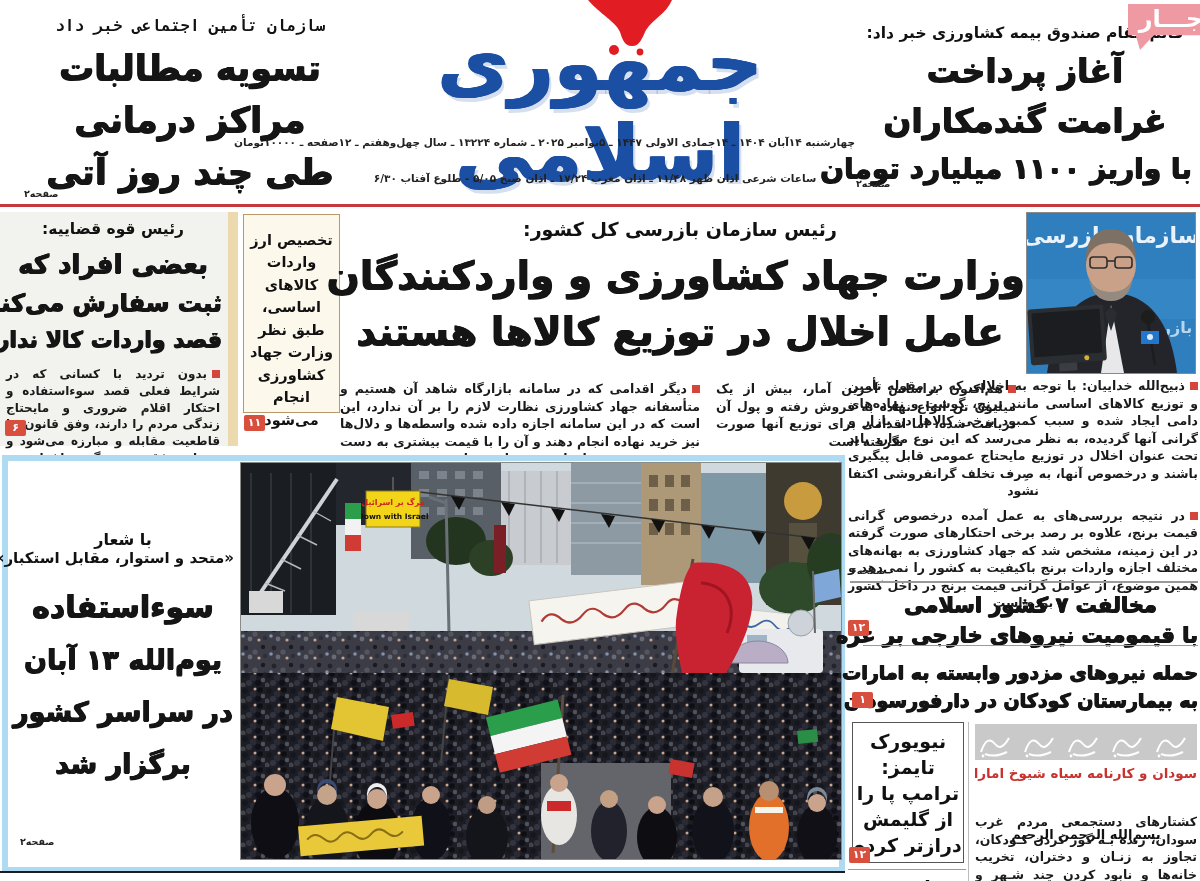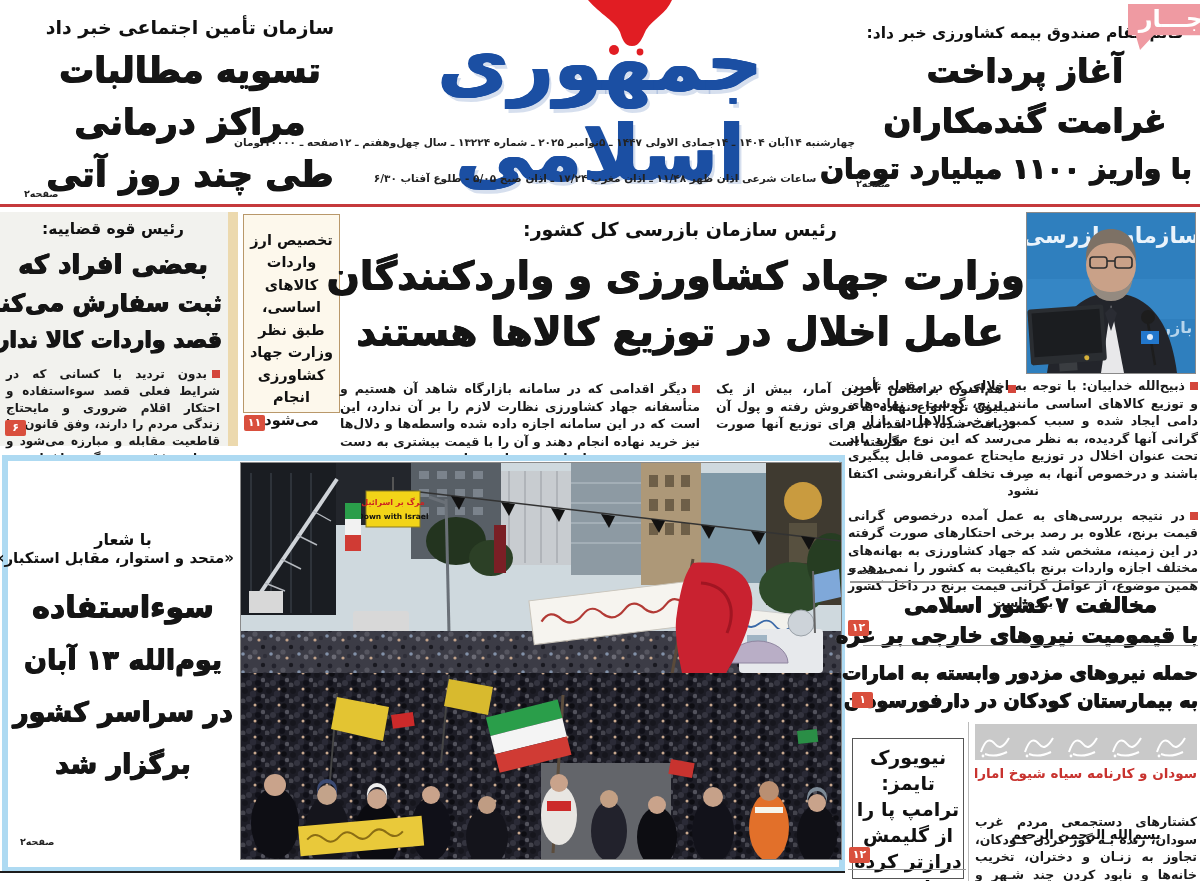--- a/index.html
+++ b/index.html
@@ -23,34 +23,34 @@
   .masthead-logo{font-size:78px;font-weight:bold;color:#1b4fa3;transform:skewX(-10deg) rotate(-2deg);
                  text-shadow:3px 4px 0 rgba(27,79,163,0.18),0.8px 0 #1b4fa3,-0.8px 0 #1b4fa3;letter-spacing:-2px;}
   .dateline{font-size:10.5px;font-weight:bold;color:#222;white-space:nowrap;text-align:center;}
   .pinktag{position:absolute;left:1128px;top:4px;width:86px;height:46px;background:#ef9aa2;
            clip-path:polygon(0 0,100% 0,100% 68%,30% 68%,14% 100%,9% 68%,0 68%);
            color:#fff;font-weight:bold;font-size:24px;text-align:center;line-height:30px;letter-spacing:-1px;}
   .graybg{position:absolute;left:0;top:212px;width:228px;height:234px;background:#f2f2ee;}
   .tanstrip{position:absolute;left:228px;top:212px;width:10px;height:234px;background:#ecd9ae;}
   .cbox{position:absolute;left:243px;top:214px;width:97px;height:199px;border:1px solid #b9986a;background:#fdf8ec;
         box-sizing:border-box;padding:8px 5px;text-align:center;}
-  .nytbox{position:absolute;left:852px;top:738px;width:112px;height:141px;border:1.5px solid #555;box-sizing:border-box;
+  .nytbox{position:absolute;left:852px;top:722px;width:112px;height:141px;border:1.5px solid #555;box-sizing:border-box;
           text-align:center;font-weight:bold;font-size:19px;line-height:26px;color:#111;padding-top:5px;}
   .edband{position:absolute;left:975px;top:724px;width:222px;height:36px;background:#c9c9c9;}
   .edtitle{position:absolute;left:975px;top:765px;width:222px;text-align:center;color:#c8332f;
            font-weight:bold;font-size:13.5px;white-space:nowrap;overflow:hidden;}
   .photo-border{border:1px solid #8a8a8a;}
 </style>
 </head>
 <body>
 
 <div id="page">
 
   <div class="abs" style="left:10px;top:16px;width:360px;">
-    <div class="kick ctr" style="font-size:19px;">سازمان تأمین اجتماعی خبر داد</div>
+    <div class="kick ctr" style="font-size:16px;font-family:Liberation Mono, monospace;">سازمان تأمین اجتماعی خبر داد</div>
     <div class="heavy ctr nowrap" style="font-size:35px;line-height:52px;margin-top:6px;">تسویه مطالبات</div>
     <div class="heavy ctr nowrap" style="font-size:35px;line-height:52px;">مراکز درمانی</div>
     <div class="heavy ctr nowrap" style="font-size:35px;line-height:52px;">طی چند روز آتی</div>
   </div>
   <div class="abs pageref" style="left:24px;top:188px;">صفحه۲</div>
 
   <svg class="abs" style="left:570px;top:0;" width="120" height="56" viewBox="0 0 120 56">
     <path d="M18 0 L102 0 C96 14 84 18 76 30 C72 38 70 46 62 46 C54 46 52 38 50 32 C46 22 30 14 18 0 Z" fill="#e11d23"></path>
     <circle cx="44" cy="50" r="5" fill="#e11d23"></circle>
     <circle cx="70" cy="52" r="3.4" fill="#e11d23"></circle>

